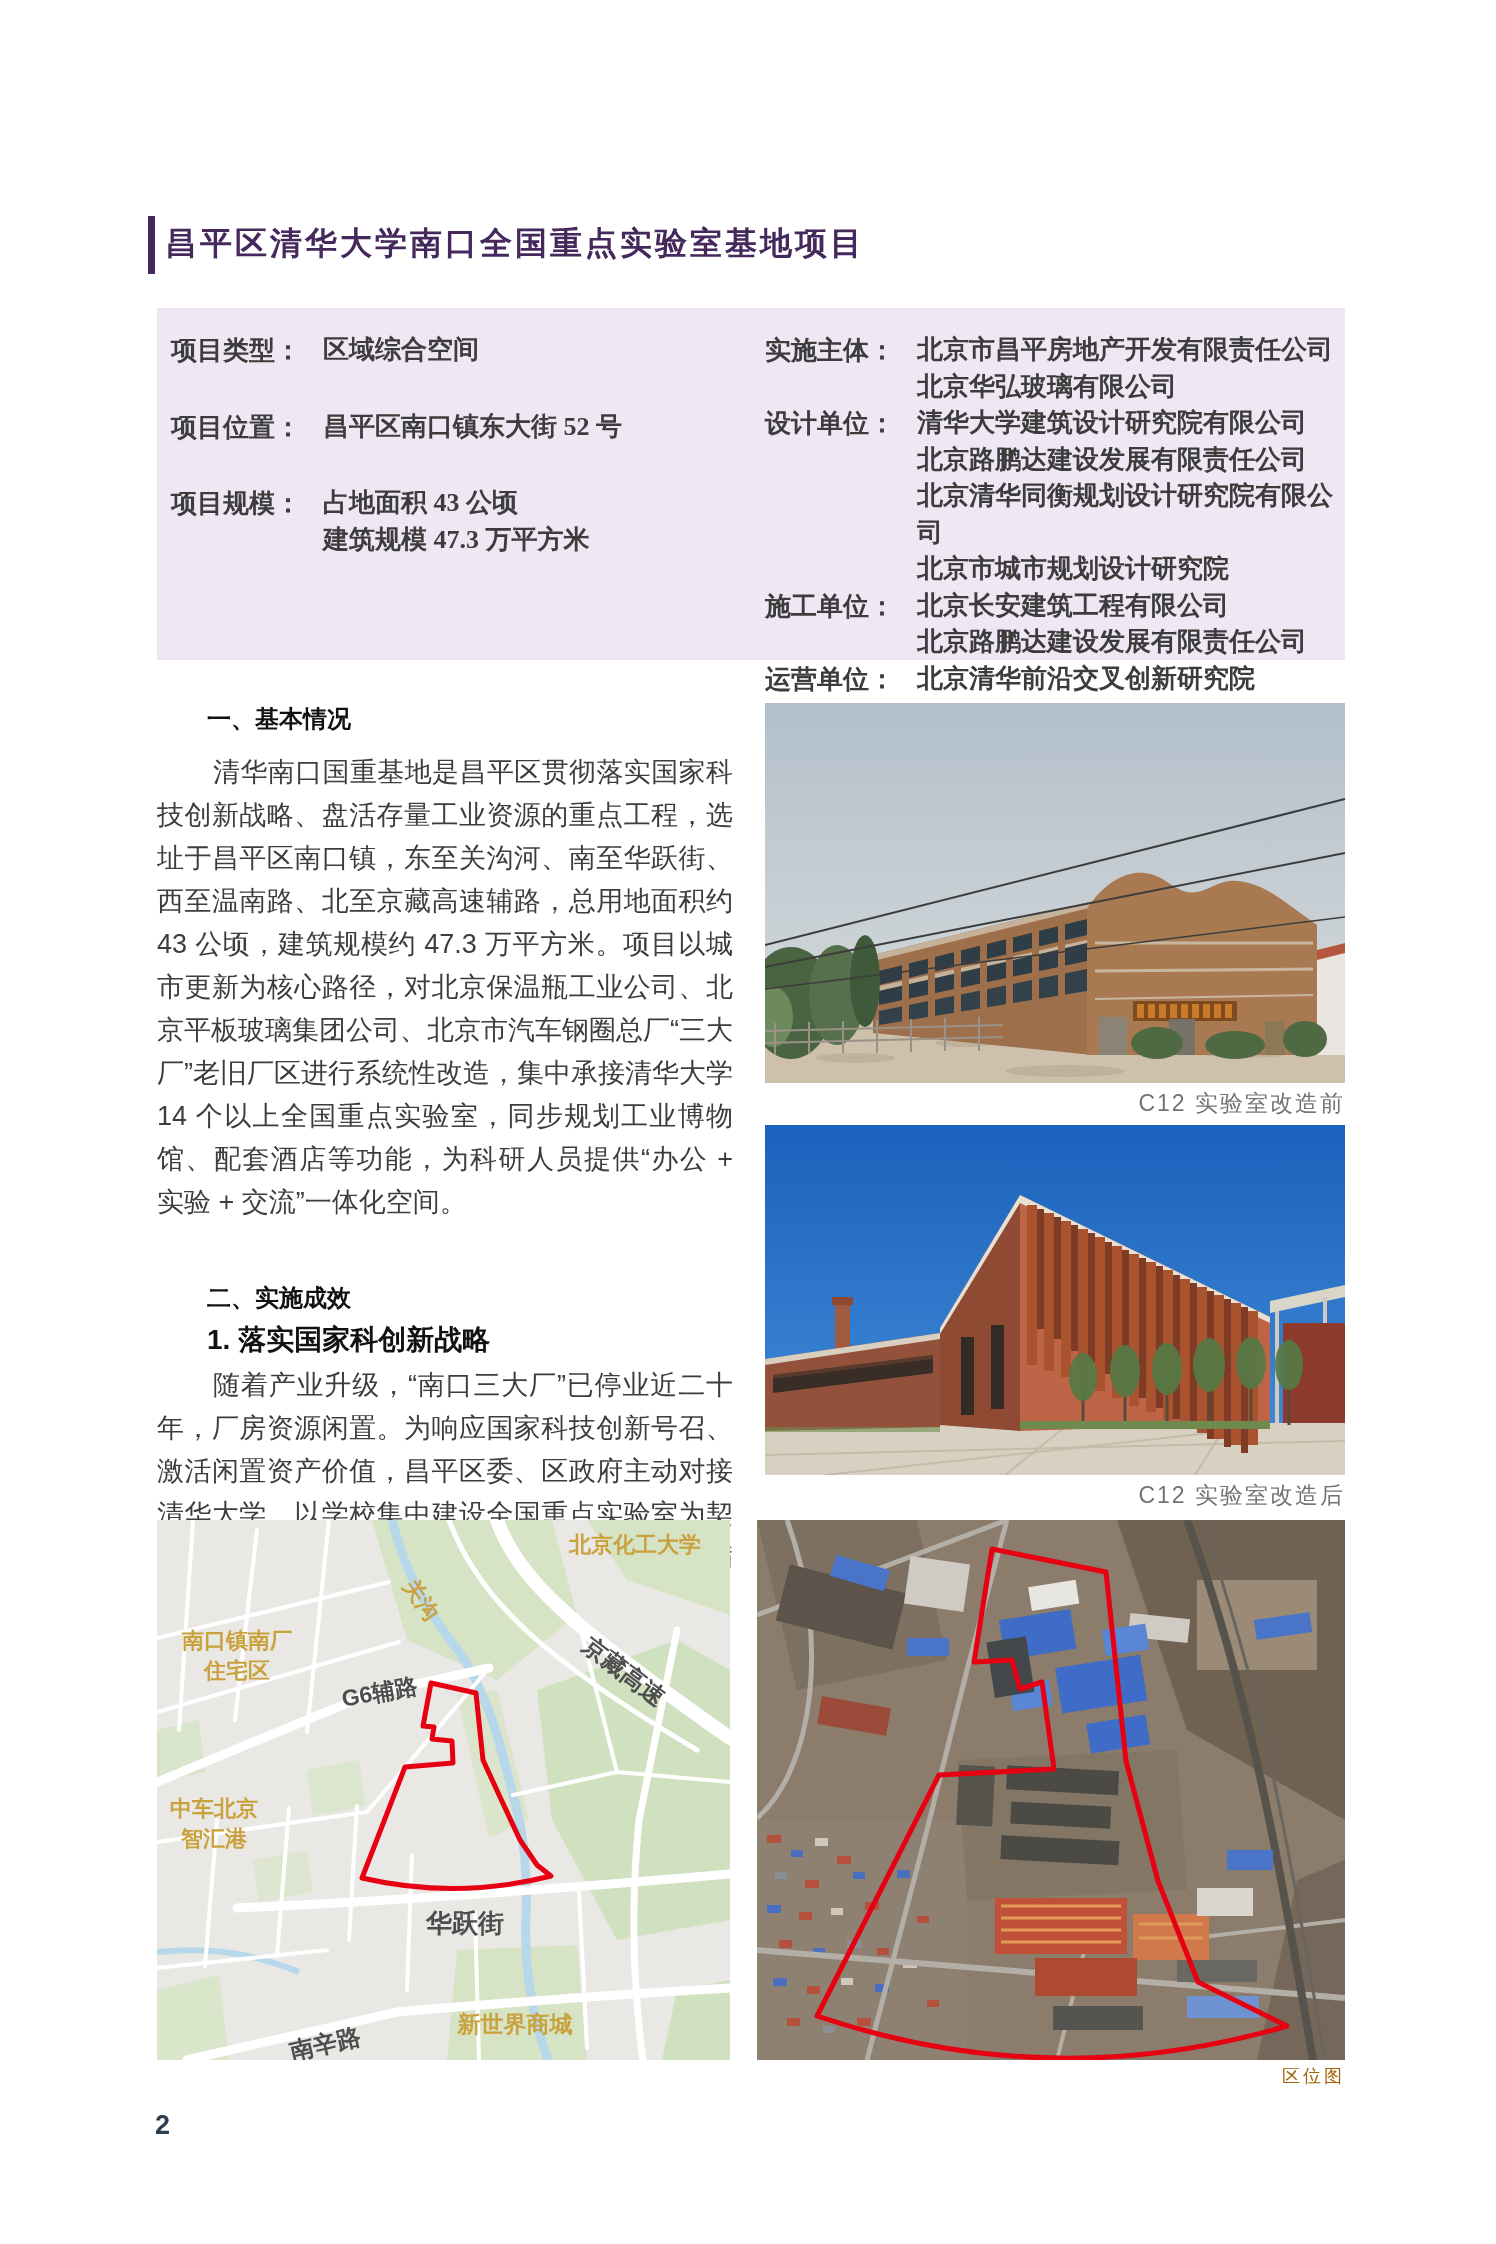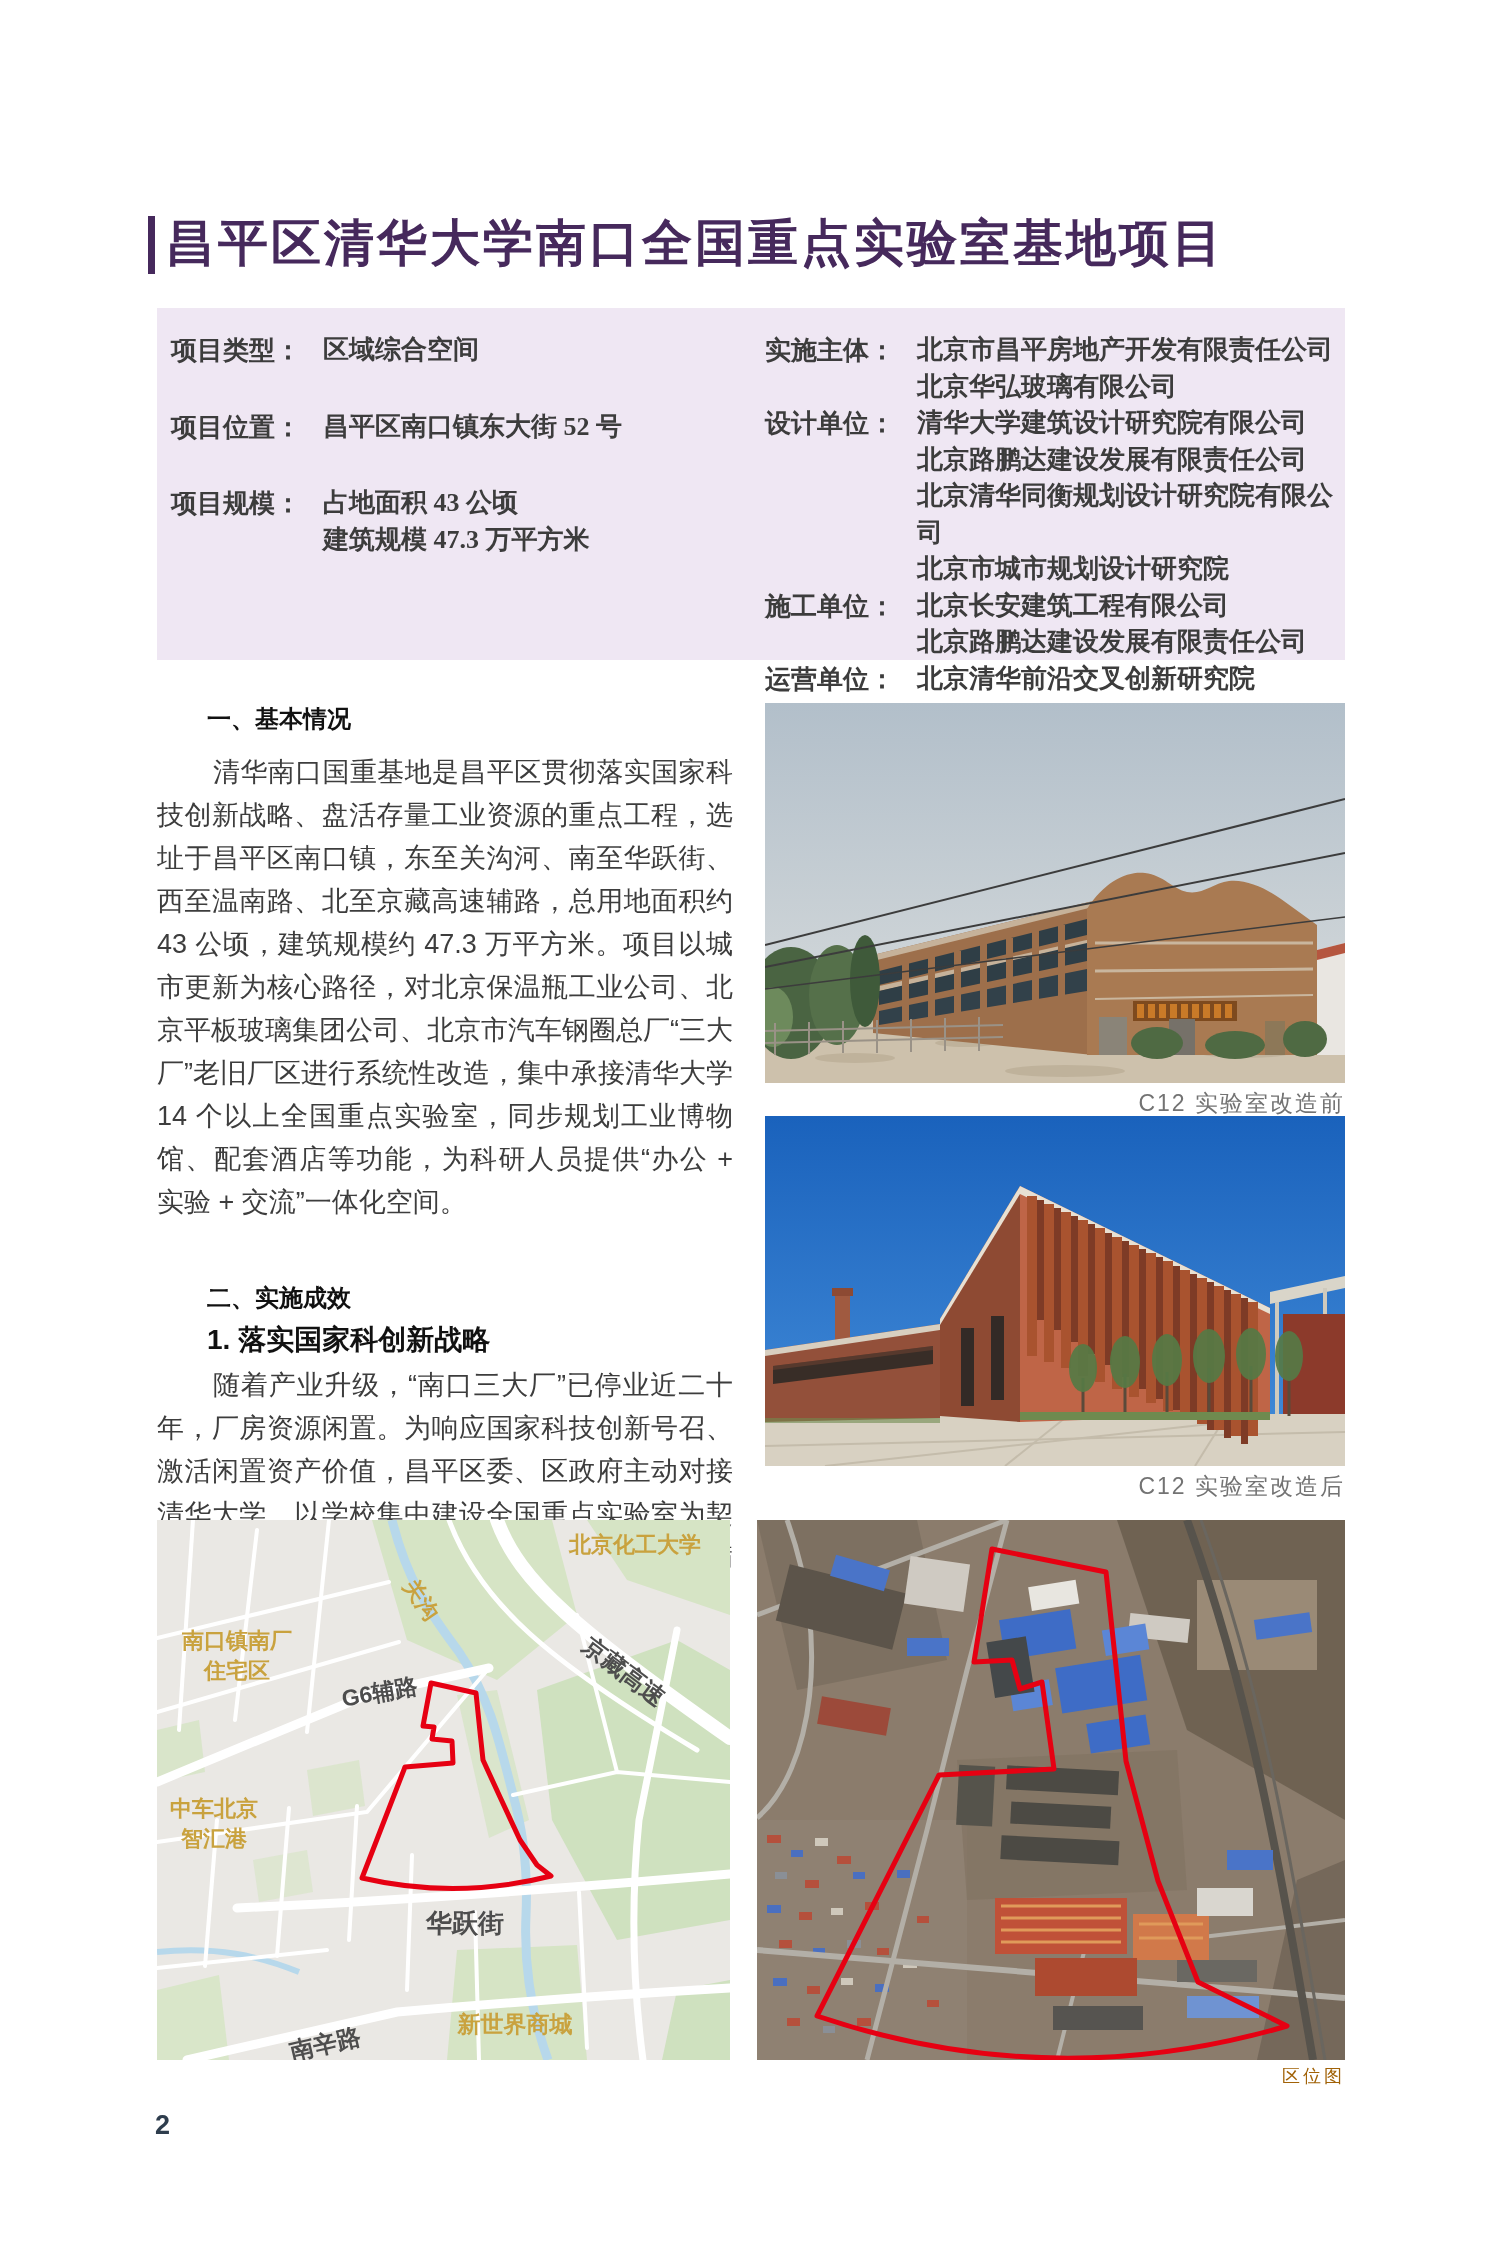--- a/index.html
+++ b/index.html
@@ -1,41 +1,41 @@
 <!DOCTYPE html>
 <html><head>
 <meta charset="utf-8">
 <style>
   html,body{margin:0;padding:0;background:#fff;}
   .page{position:relative;width:1496px;height:2244px;background:#ffffff;overflow:hidden;
         font-family:"Liberation Sans",sans-serif;color:#3d3d3d;}
   
   .titlebar{position:absolute;left:148px;top:213px;display:flex;align-items:flex-start;}
   .title-accent{width:7px;height:58px;background:#46295c;margin-right:10px;margin-top:3px;}
-  .doc-title{font-size:50px;line-height:60px;font-weight:bold;color:#46295c;letter-spacing:3px;margin:0;}
+  .doc-title{font-size:32px;line-height:60px;font-weight:bold;color:#46295c;letter-spacing:3px;margin:0;}
   
   .infobox{position:absolute;left:157px;top:308px;width:1188px;height:352px;background:#efe7f3;}
   .infocol{position:absolute;top:24px;}
   .infocol.left{left:14px;width:575px;}
   .infocol.right{left:608px;width:570px;}
   .entry{display:flex;font-size:26px;line-height:36.5px;color:#3c3c3c;}
   .infocol.left .entry{margin-bottom:40px;}
   .entry .lbl{font-weight:bold;width:152px;flex:none;}
   .entry .val{font-family:"Liberation Serif",serif;font-weight:bold;}
   
   .textcol{position:absolute;left:157px;top:701px;width:576px;}
   .sec-h{font-size:24px;line-height:36px;font-weight:bold;color:#111;padding-left:50px;margin:0 0 14px 0;}
   .sec-h.second{margin-top:56px;margin-bottom:4px;}
   .sub-h{font-size:28px;line-height:40px;font-weight:bold;color:#111;padding-left:50px;margin:0 0 4px 0;}
   .para{font-size:27px;line-height:43px;text-align:justify;text-indent:56px;margin:0;color:#3d3d3d;}
   
   .photocol{position:absolute;left:765px;top:703px;width:580px;}
   .caption{font-size:23px;color:#737373;text-align:right;margin-top:7px;letter-spacing:2px;line-height:26px;}
   svg{display:block;}
-  .photo2wrap{}
+  .photo2wrap{margin-top:9px;}
   
   .mapL{position:absolute;left:157px;top:1520px;}
   .mapR{position:absolute;left:757px;top:1520px;}
   .map-caption{position:absolute;left:757px;top:2064px;width:588px;text-align:right;
                font-size:18px;color:#a16207;letter-spacing:3px;}
   .pagenum{position:absolute;left:155px;top:2110px;font-size:27px;font-weight:bold;color:#2e3d4d;}
   .gold{fill:#c9a23e;font-weight:bold;}
   .dark{fill:#4d4d4d;font-weight:bold;}
 </style>
 </head>

